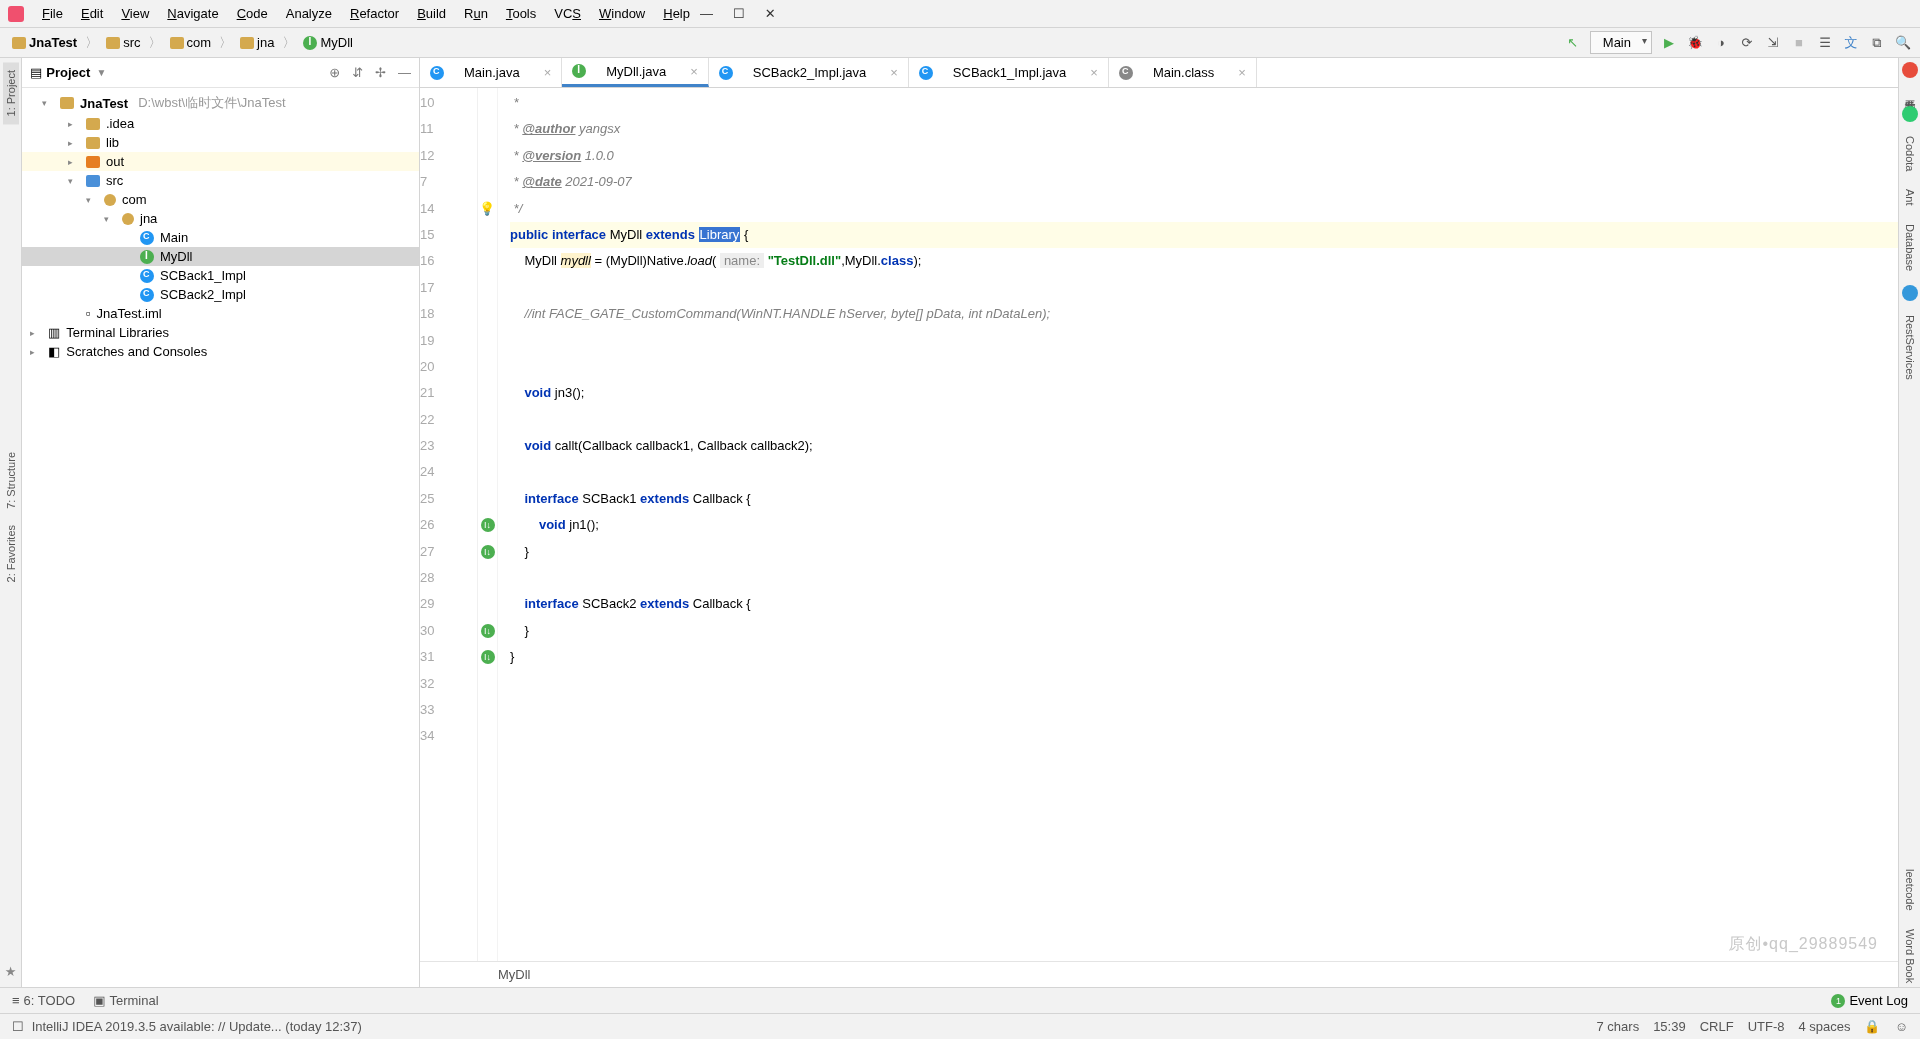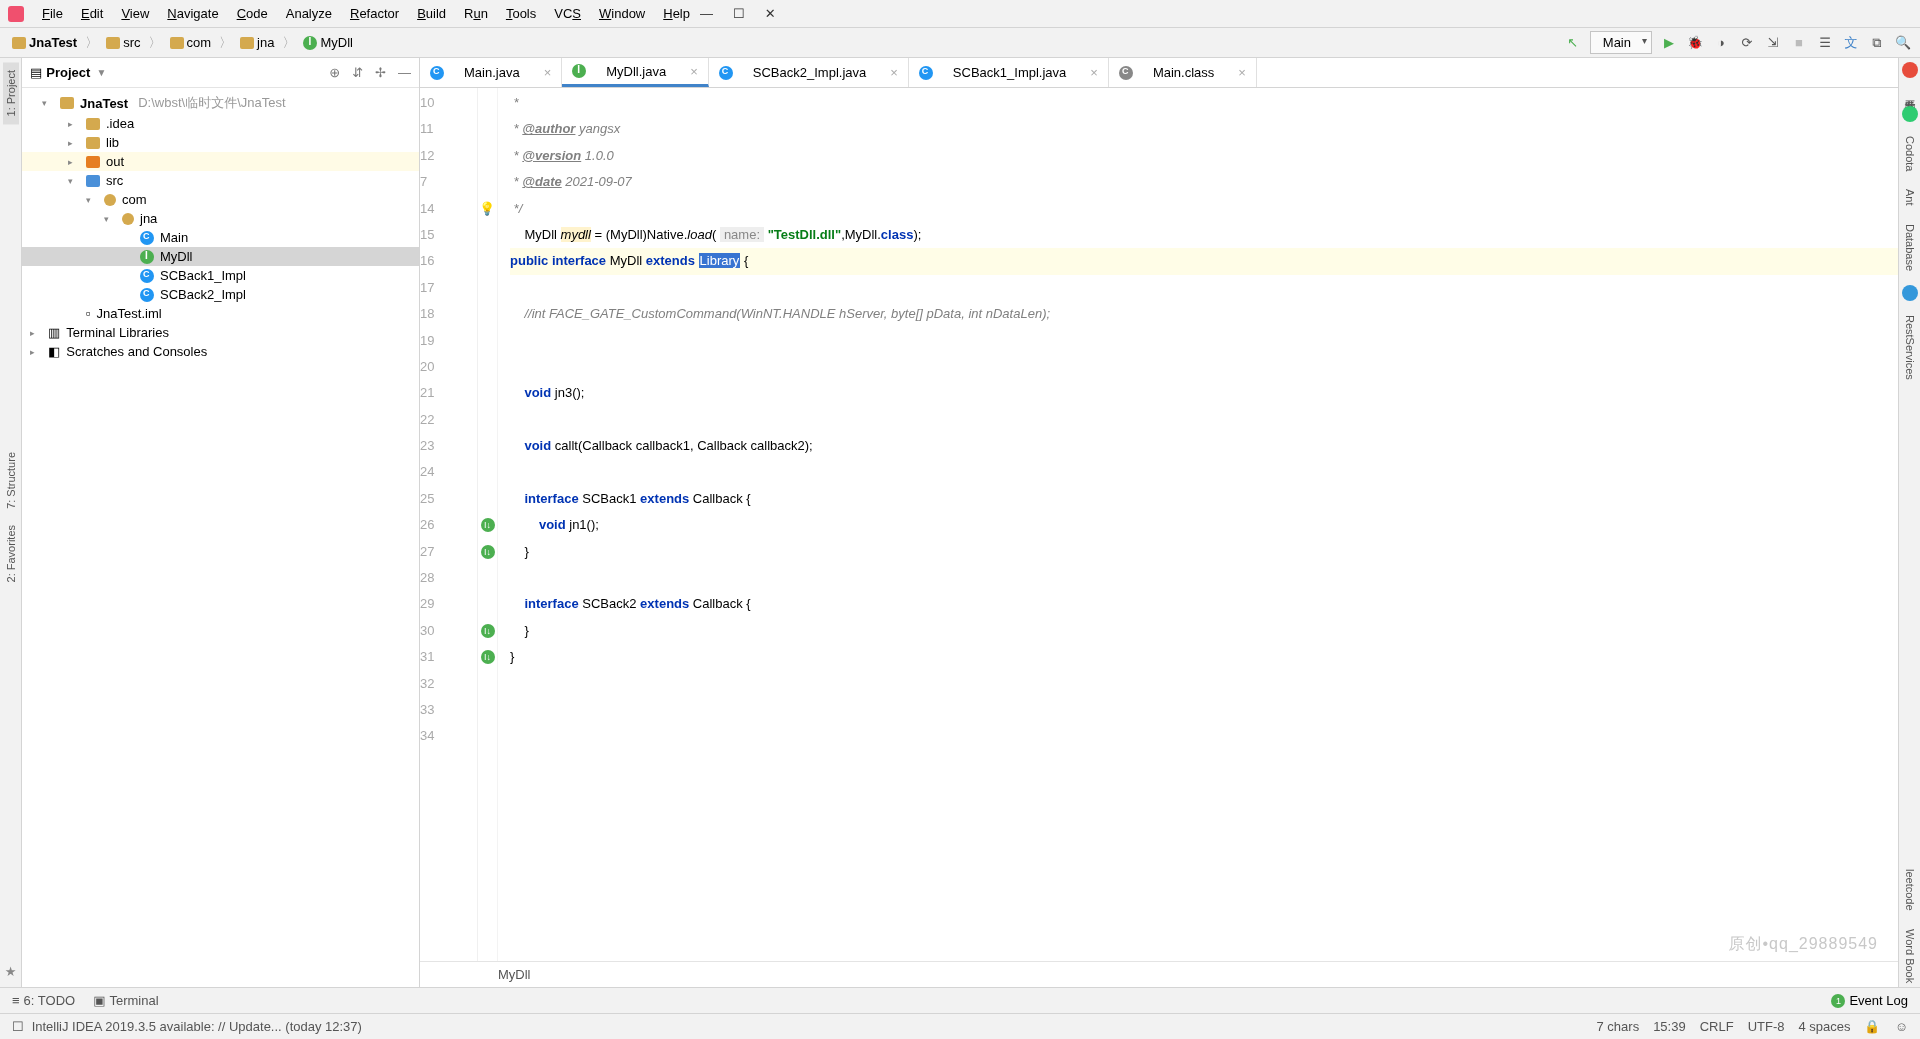--- a/index.html
+++ b/index.html
@@ -339,22 +339,22 @@
         <div></div>
           <div></div>
           <div></div>
       </div>
       <div class="code">
 <div class="line"><span class="doc-comment"> *</span></div>
 <div class="line"><span class="doc-comment"> * </span><span class="doc-tag">@author</span><span class="doc-comment"> yangsx</span></div>
 <div class="line"><span class="doc-comment"> * </span><span class="doc-tag">@version</span><span class="doc-comment"> 1.0.0</span></div>
 <div class="line"><span class="doc-comment"> * </span><span class="doc-tag">@date</span><span class="doc-comment"> 2021-09-07</span></div>
 <div class="line"><span class="doc-comment"> */</span></div>
+<div class="line hl"><span class="kw">public interface</span> MyDll <span class="kw">extends</span> <span class="sel-word">Library</span> {</div>
 <div class="line">    MyDll <span class="ital" style="background:#fff3cd">mydll</span> = (MyDll)Native.<span class="ital">load</span>( <span class="hint">name:</span> <span class="str">"TestDll.dll"</span>,MyDll.<span class="kw">class</span>);</div>
-<div class="line hl"><span class="kw">public interface</span> MyDll <span class="kw">extends</span> <span class="sel-word">Library</span> {</div>
 <div class="line"></div>
 <div class="line">    <span class="comment">//int FACE_GATE_CustomCommand(WinNT.HANDLE hServer, byte[] pData, int nDataLen);</span></div>
 <div class="line"></div>
 <div class="line"></div>
 <div class="line">    <span class="kw">void</span> jn3();</div>
 <div class="line"></div>
 <div class="line">    <span class="kw">void</span> callt(Callback callback1, Callback callback2);</div>
 <div class="line"></div>
 <div class="line">    <span class="kw">interface</span> <span>SCBack1</span> <span class="kw">extends</span> Callback {</div>
 <div class="line">        <span class="kw">void</span> jn1();</div>

